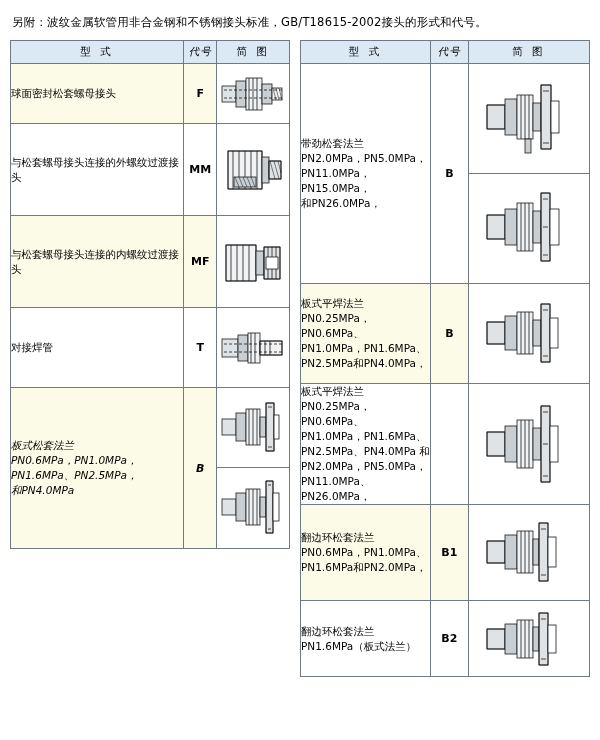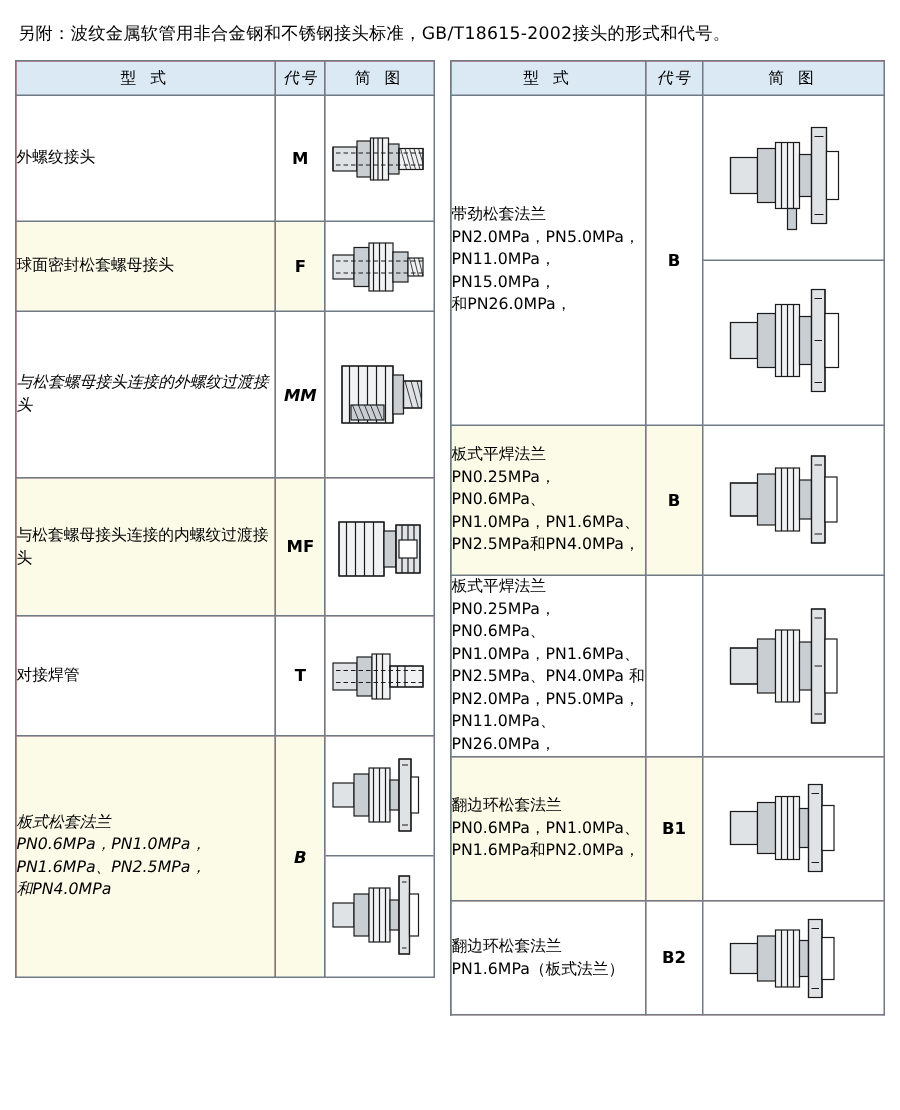--- a/index.html
+++ b/index.html
@@ -114,40 +114,20 @@
       </colgroup>
       <thead>
         <tr>
           <th>型        式</th>
           <th class="code-col">代号</th>
           <th>简    图</th>
         </tr>
       </thead>
       <tbody>
 
-        <tr class="plain" style="height:84px;">
-          <td class="name">外螺纹接头</td>
-          <td class="code">M</td>
-          <td class="fig">
-            <div class="fig-wrap">
-              <svg width="66" height="56" viewBox="0 0 66 56" aria-hidden="true">
-                <rect x="2" y="20" width="16" height="16" class="fill-a"></rect>
-                <path class="ln" d="M2 20 v16 M18 20 v16"></path>
-                <rect x="18" y="16" width="9" height="24" class="fill-c"></rect>
-                <rect x="27" y="14" width="12" height="28" class="fill-b"></rect>
-                <path class="ln" d="M29 14 v28 M32 14 v28 M35 14 v28"></path>
-                <rect x="39" y="18" width="7" height="20" class="fill-c"></rect>
-                <rect x="46" y="21" width="16" height="14" class="fill-b"></rect>
-                <path class="hatch" d="M47 21 l4 14 M50 21 l4 14 M53 21 l4 14 M56 21 l4 14 M59 21 l3 10"></path>
-                <path class="ln" d="M46 21 h16 v14 h-16 z"></path>
-                <path class="ln" d="M4 24 h58 M4 32 h58" stroke-dasharray="3 2"></path>
-              </svg>
-            </div>
-          </td>
-        </tr>
 
         <tr class="tint" style="height:60px;margin-top:27px;">
           <td class="name">球面密封松套螺母接头</td>
           <td class="code">F</td>
           <td class="fig">
             <div class="fig-wrap">
               <svg width="66" height="56" viewBox="0 0 66 56" aria-hidden="true">
                 <rect x="2" y="20" width="14" height="16" class="fill-a"></rect>
                 <rect x="16" y="15" width="10" height="26" class="fill-c"></rect>
                 <rect x="26" y="12" width="16" height="32" class="fill-b"></rect>
@@ -155,21 +135,21 @@
                 <path class="ln" d="M42 18 q8 10 0 20"></path>
                 <rect x="42" y="18" width="10" height="20" class="fill-c"></rect>
                 <rect x="52" y="22" width="10" height="12" class="fill-b"></rect>
                 <path class="hatch" d="M53 22 l3 12 M56 22 l3 12 M59 22 l3 12"></path>
                 <path class="ln" d="M4 24 h58 M4 32 h58" stroke-dasharray="3 2"></path>
               </svg>
             </div>
           </td>
         </tr>
 
-        <tr class="plain" style="height:111px;font-style:italic;">
+        <tr class="plain" style="height:92px;">
           <td class="name">与松套螺母接头连接的外螺纹过渡接头</td>
           <td class="code">MM</td>
           <td class="fig">
             <div class="fig-wrap">
               <svg width="66" height="62" viewBox="0 0 66 62" aria-hidden="true">
                 <rect x="8" y="12" width="34" height="38" class="fill-b"></rect>
                 <path class="ln" d="M8 12 h34 v38 h-34 z"></path>
                 <path class="ln" d="M13 12 v38 M19 12 v38 M25 12 v38 M31 12 v38 M37 12 v38"></path>
                 <rect x="42" y="18" width="7" height="26" class="fill-c"></rect>
                 <rect x="49" y="22" width="12" height="18" class="fill-a"></rect>

